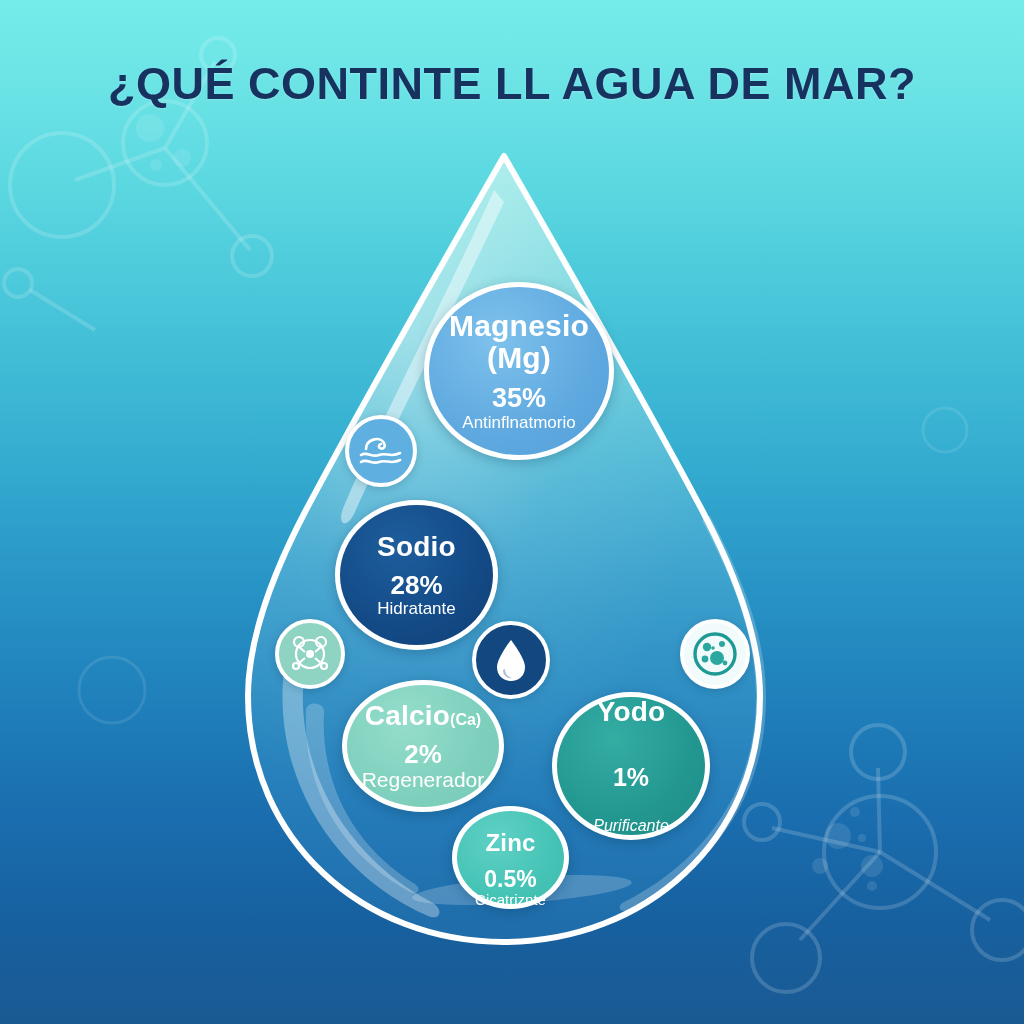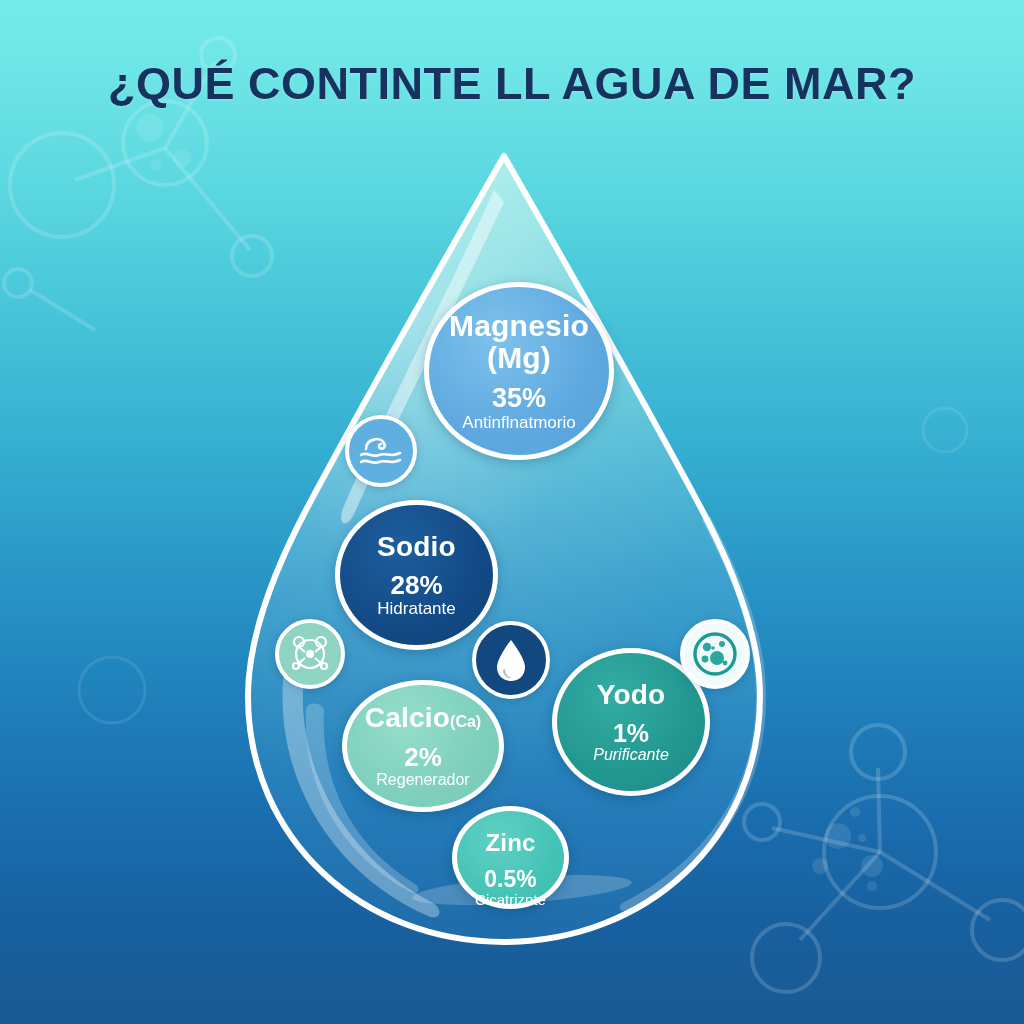--- a/index.html
+++ b/index.html
@@ -120,25 +120,26 @@
   #bubble-potasio .bub-pct   { font-size: 25px; }
   #bubble-potasio .bub-benefit { font-size: 16px; }
 
   #bubble-calcio {
     left: 342px; top: 680px; width: 162px; height: 132px;
     background: radial-gradient(circle at 38% 30%, #95ddcb 0%, #7ed0bd 60%, #76c9b6 100%);
   }
   #bubble-calcio .bub-name  { font-size: 28px; }
   #bubble-calcio .bub-sym   { font-size: 16px; }
   #bubble-calcio .bub-pct   { font-size: 26px; }
-  #bubble-calcio .bub-benefit { font-size: 16px; }
+  #bubble-calcio .bub-benefit { font-size: 21px; }
 
   #bubble-yodo {
-    left: 552px; top: 648px; width: 158px; height: 148px;
+    left: 552px; top: 692px; width: 158px; height: 148px;
     background: radial-gradient(circle at 38% 30%, #34ada3 0%, #229790 60%, #1d8b85 100%);
+    justify-content: space-between;
   }
   #bubble-yodo .bub-name  { font-size: 28px; }
   #bubble-yodo .bub-pct   { font-size: 25px; }
   #bubble-yodo .bub-benefit { font-size: 16px; font-style: italic; }
 
   #bubble-zinc {
     left: 452px; top: 806px; width: 117px; height: 103px;
     background: radial-gradient(circle at 38% 30%, #5fd0c4 0%, #45c4b6 60%, #3cbbae 100%);
   }
   #bubble-zinc .bub-name  { font-size: 24px; margin-top: 23px; }

